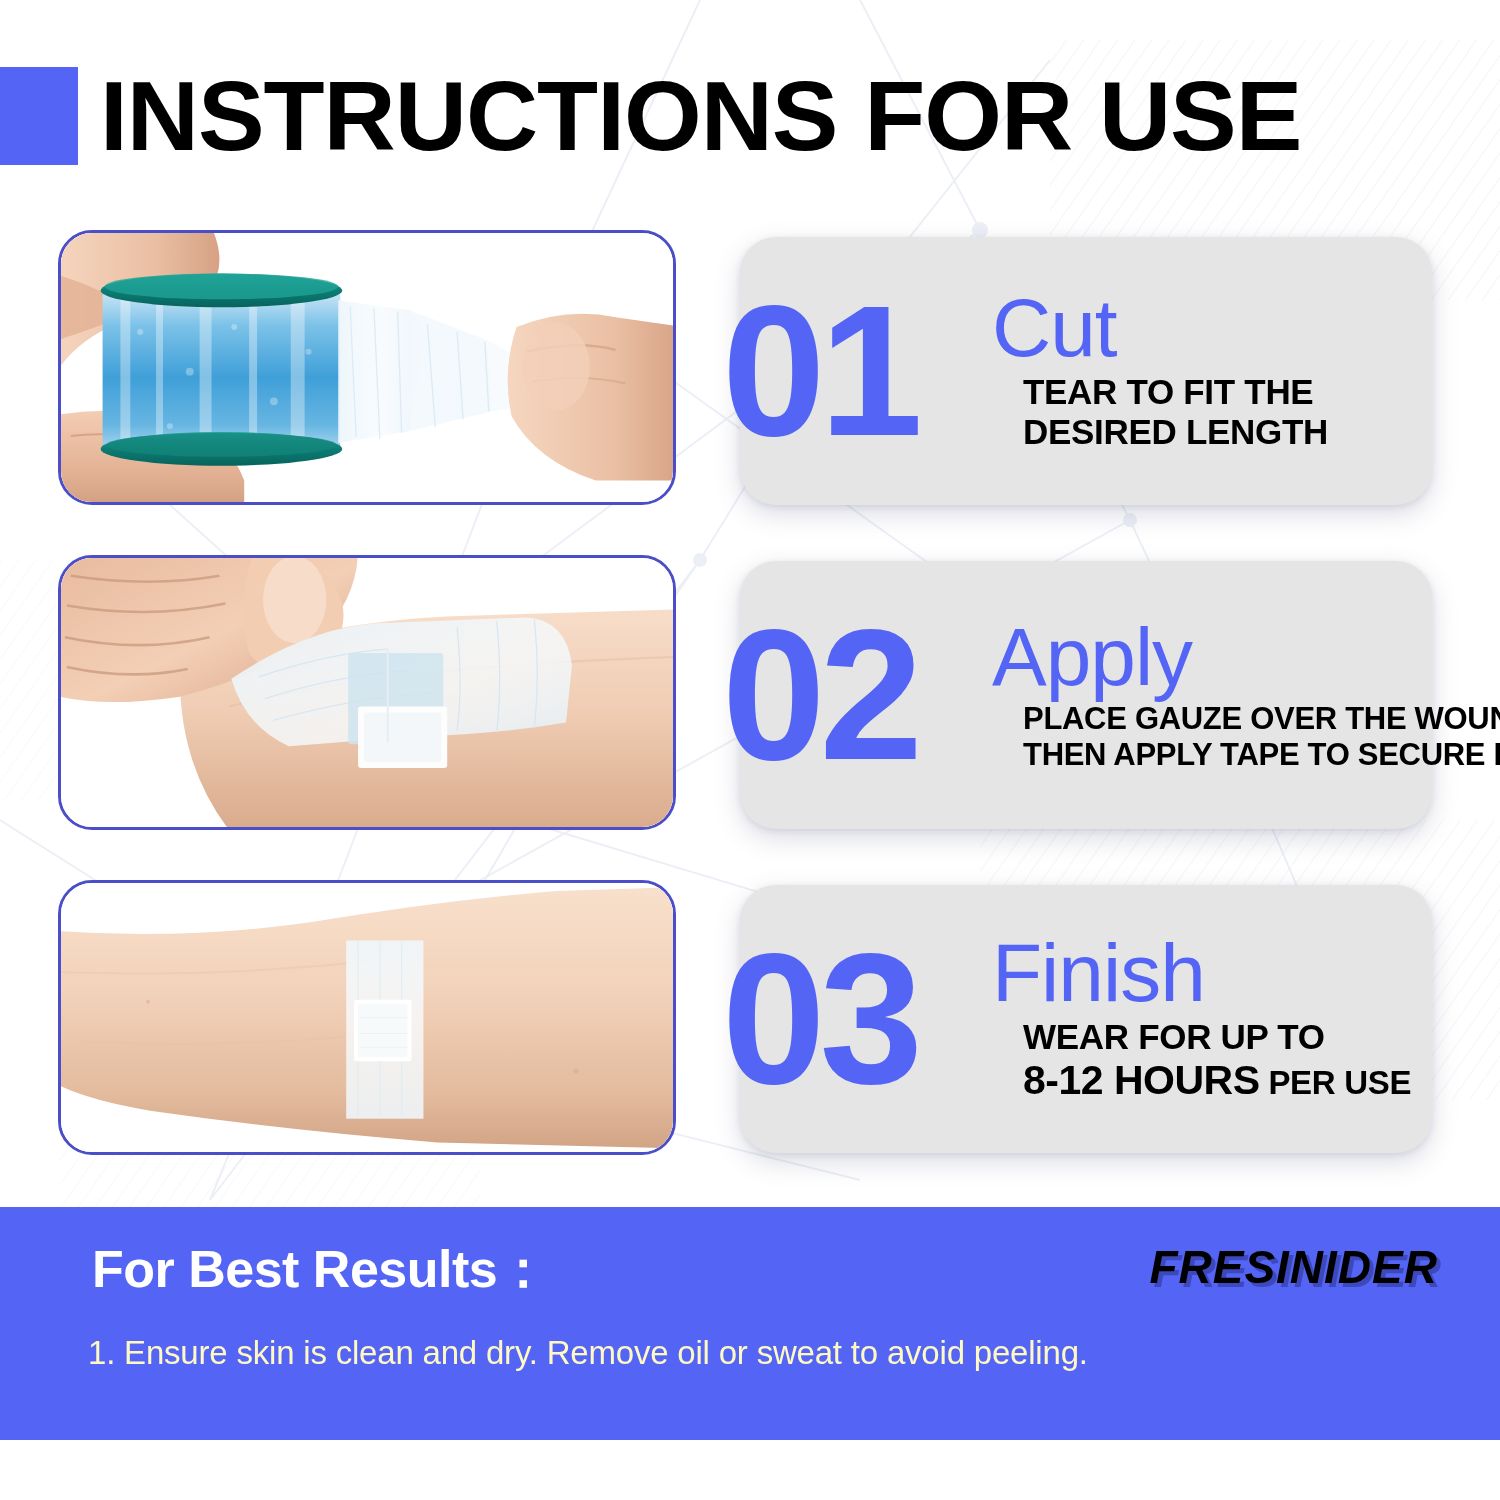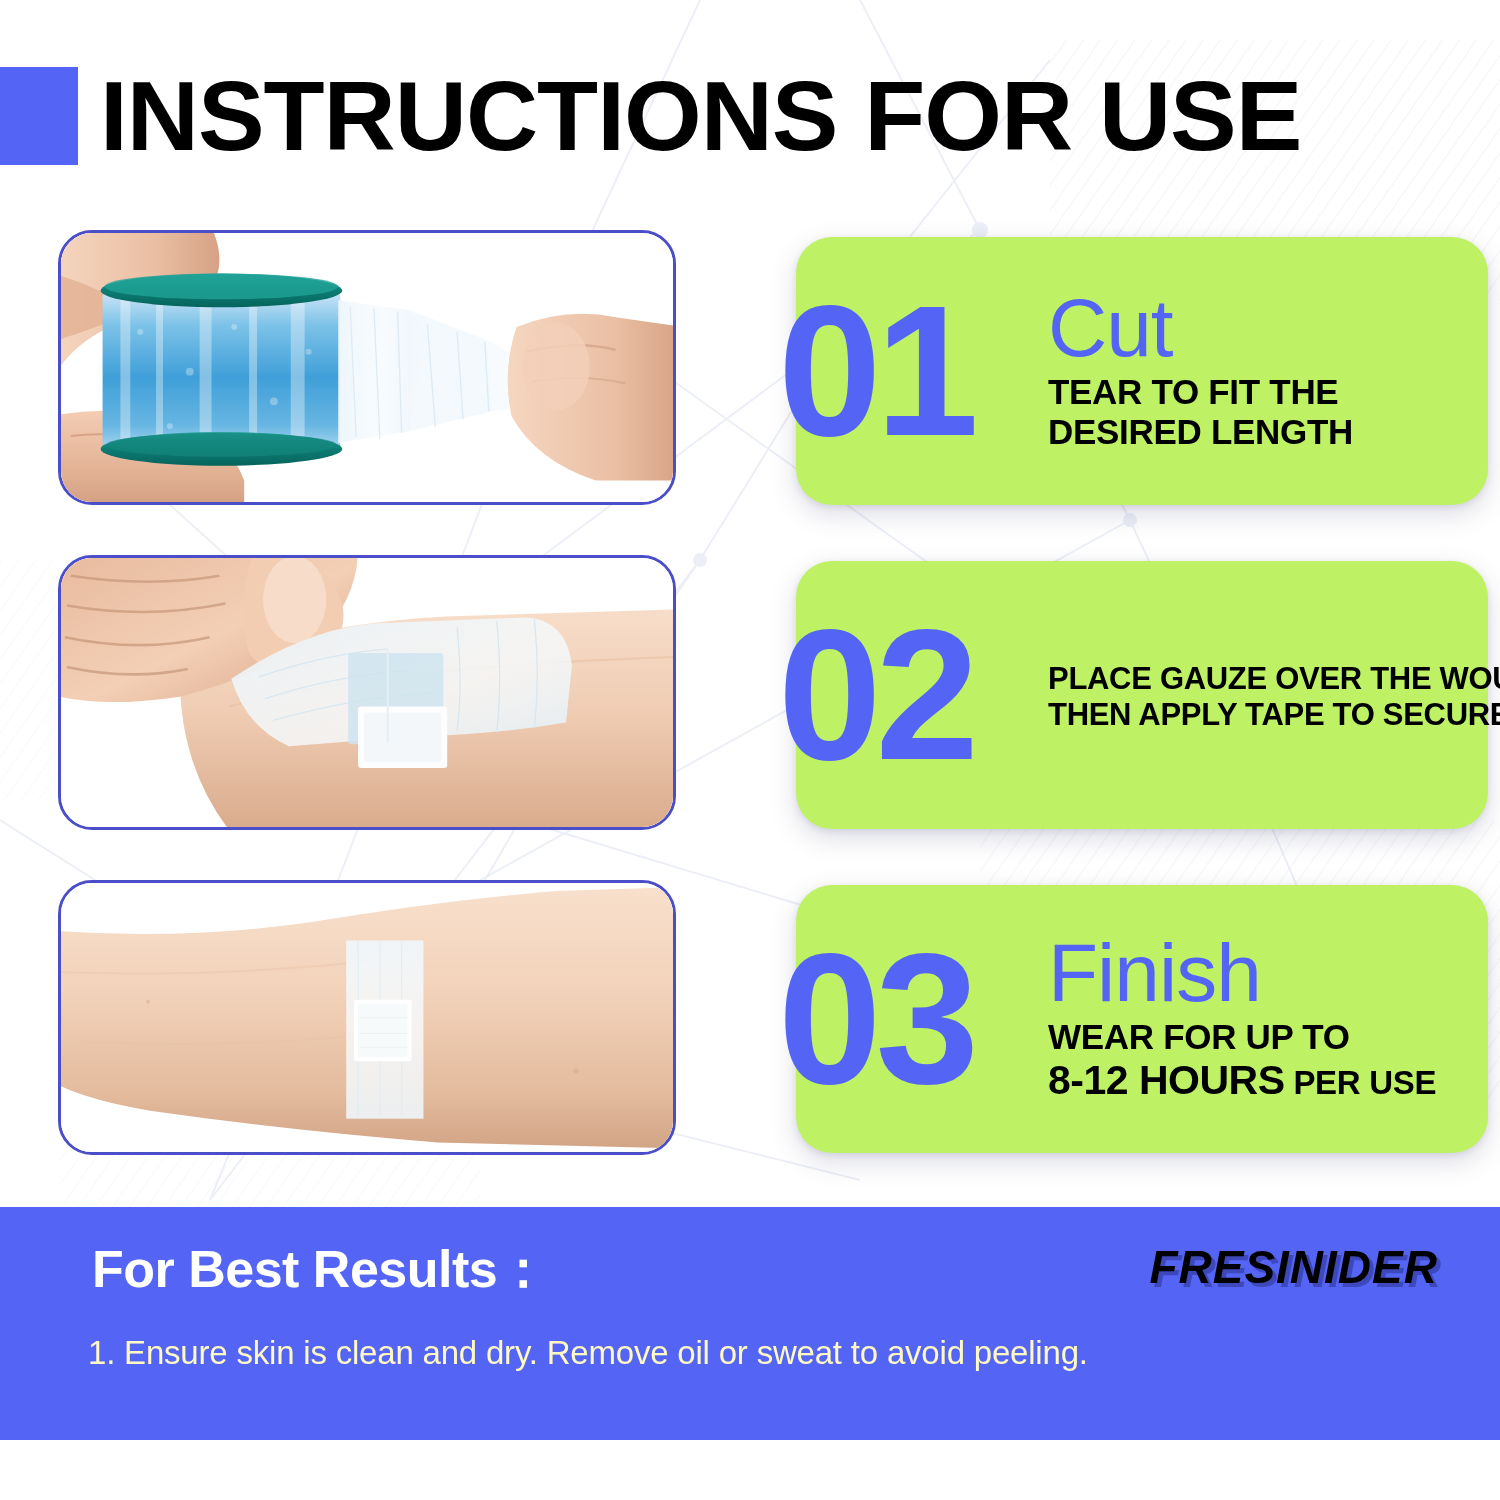--- a/index.html
+++ b/index.html
@@ -46,22 +46,22 @@
     border:3px solid #4a4ec8; border-radius:34px;
     background:#fff; overflow:hidden;
   }
   .photo-card.p1{ top:5px; }
   .photo-card.p2{ top:330px; }
   .photo-card.p3{ top:655px; }
   .photo-inner{ position:absolute; inset:0; }
 
   
   .step-card{
-    position:absolute; left:796px; width:692px; height:268px;
-    background:#bef264; border-radius:36px;
+    position:absolute; left:740px; width:692px; height:268px;
+    background:#e5e5e5; border-radius:36px;
     box-shadow:0 9px 26px rgba(90,95,130,.22), 0 2px 6px rgba(90,95,130,.14);
     display:flex; align-items:center;
   }
   .step-card.s1{ top:12px; }
   .step-card.s2{ top:336px; }
   .step-card.s3{ top:660px; }
 
   .step-num{
     position:absolute; left:-18px; top:50%; transform:translateY(-50%);
     font-size:186px; font-weight:bold; color:#5465f5;
@@ -71,21 +71,21 @@
     position:absolute; left:252px; right:16px; top:50%;
     transform:translateY(-50%);
   }
   .step-title{
     font-size:82px; font-weight:normal; color:#5465f5;
     line-height:.96; letter-spacing:-1px;
   }
   .step-desc{
     margin-top:4px;
     font-size:35px; font-weight:bold; color:#000;
-    line-height:1.16; letter-spacing:-.3px;
+    line-height:1.16; letter-spacing:-.3px;margin-left:31px;
   }
   .step-desc.small{ font-size:31px; }
   .desc-line{ display:block; white-space:nowrap; }
   .hours{ font-size:41px; font-weight:bold; letter-spacing:-.5px; }
   .peruse{ font-size:33px; font-weight:bold; }
 
   
   .footer{
     position:absolute; left:0; top:1207px; width:1500px; height:233px;
     background:#5465f5; z-index:3;
@@ -345,20 +345,21 @@
         <div class="step-desc">
           <span class="desc-line">TEAR TO FIT THE</span>
           <span class="desc-line">DESIRED LENGTH</span>
         </div>
       </div>
     </div>
 
     <div class="step-card s2">
       <div class="step-num">02</div>
       <div class="step-body">
+        <div class="step-title">Apply</div>
         <div class="step-desc small">
           <span class="desc-line">PLACE GAUZE OVER THE WOUND</span>
           <span class="desc-line">THEN APPLY TAPE TO SECURE IT</span>
         </div>
       </div>
     </div>
 
     <div class="step-card s3">
       <div class="step-num">03</div>
       <div class="step-body">

